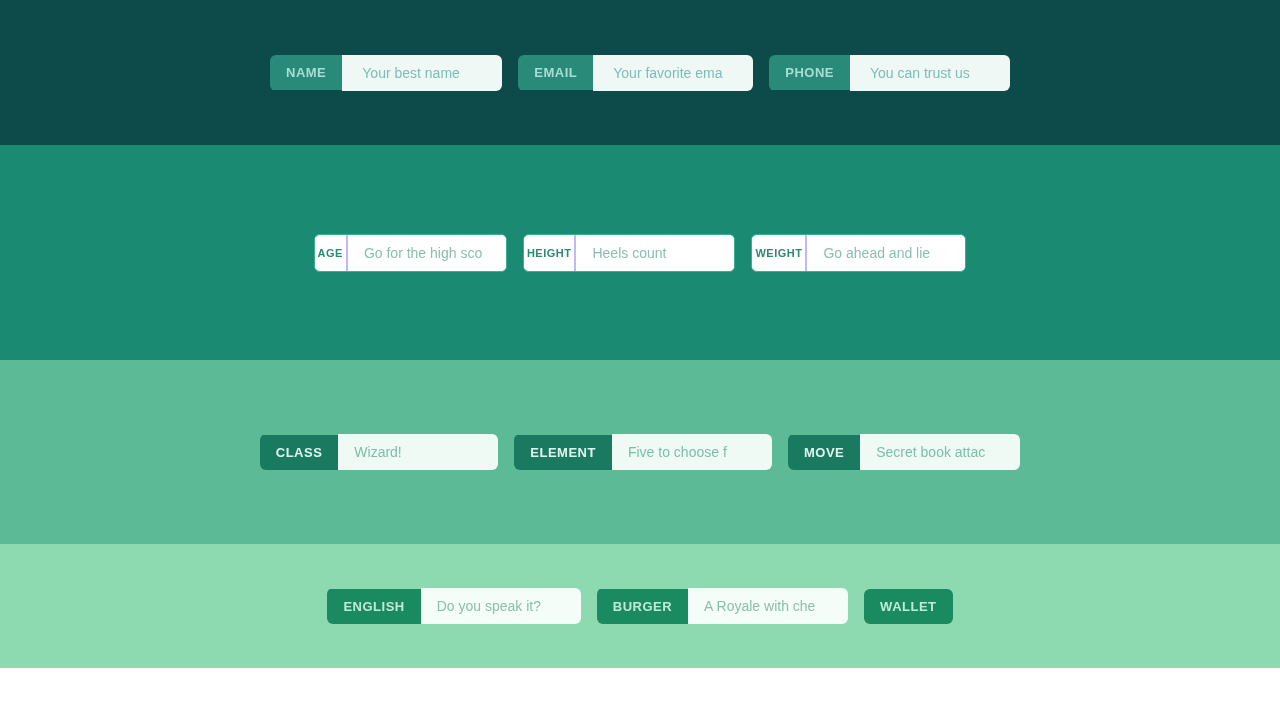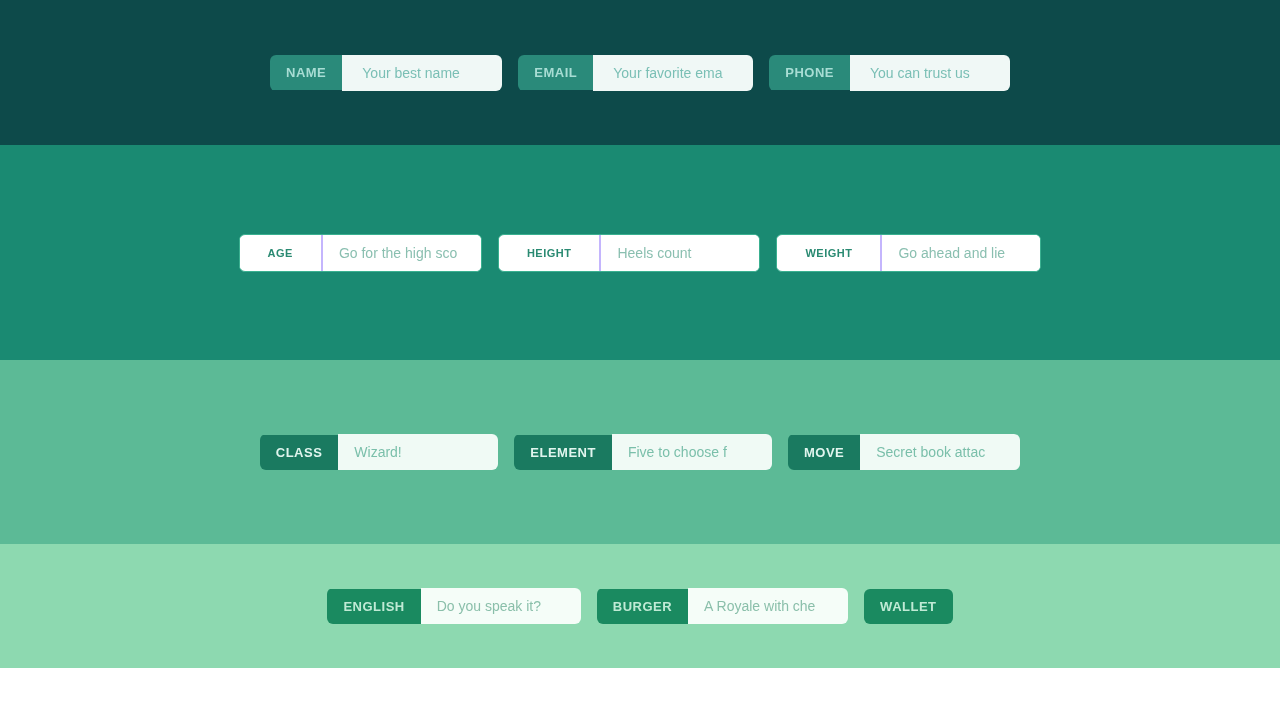--- a/index.html
+++ b/index.html
@@ -92,21 +92,21 @@
     .section-2 .field-item {
       border: 1px solid #3ab090;
       background-color: white;
       border-radius: 6px;
     }
 
     .section-2 .field-label {
       background-color: white;
       color: #2a8a72;
       font-size: 11px;
-      padding: 10px 28px;
+      padding: 10px 3px;
     }
 
     .section-2 .field-input {
       background-color: white;
       color: #8abfb0;
       border-left: 2px solid #c4b5fd;
     }
 
     .section-2 .field-input::placeholder {
       color: #8abfb0;

